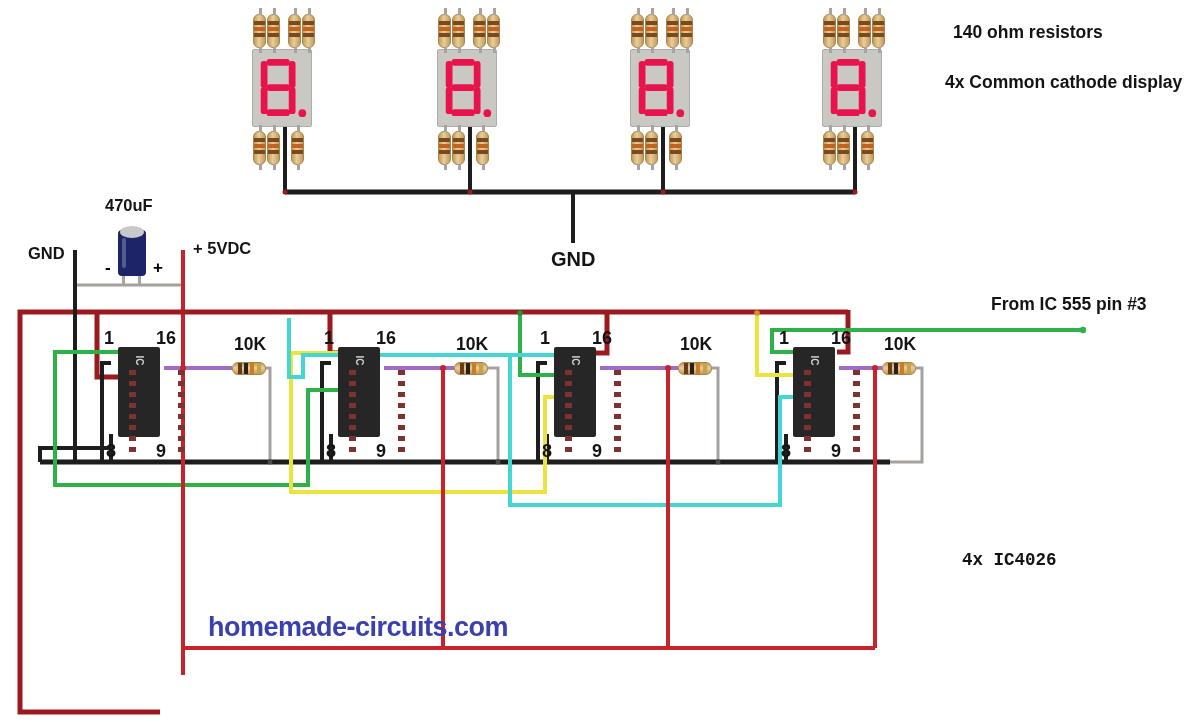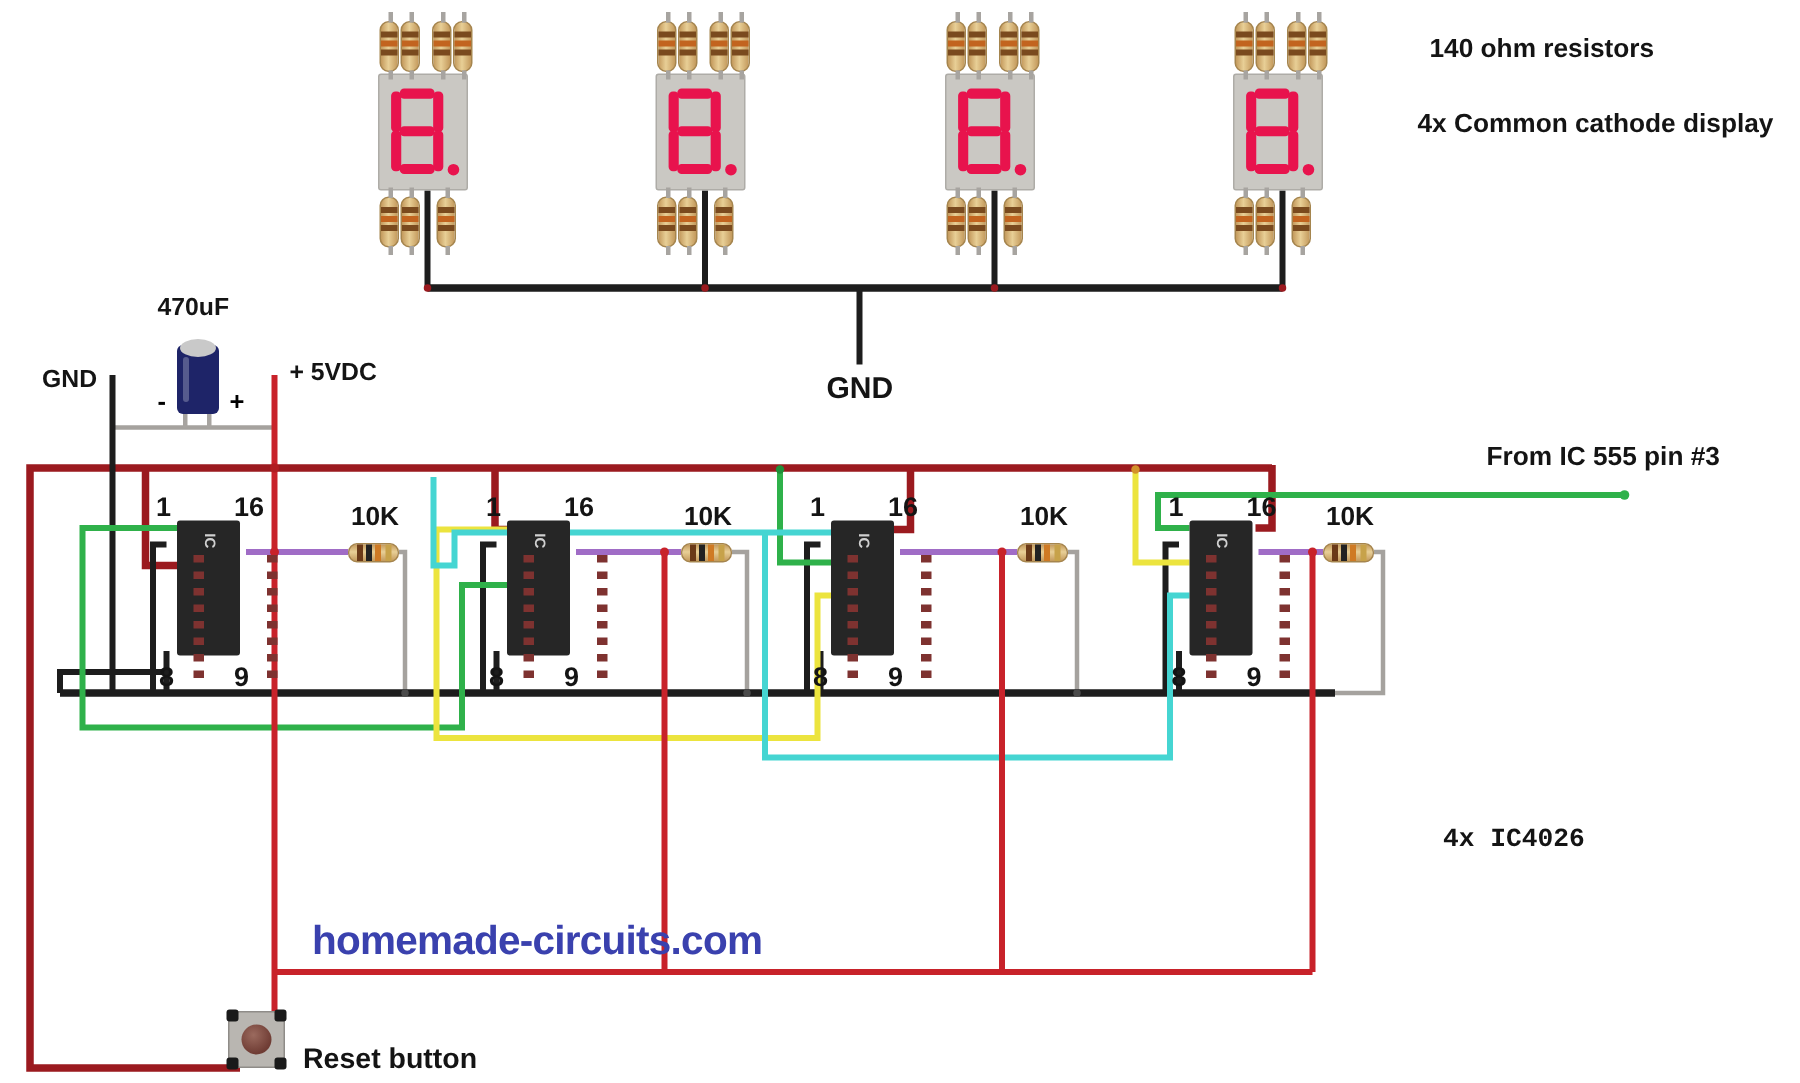--- a/index.html
+++ b/index.html
@@ -573,30 +573,20 @@
 
   <div class="capg">
     <span class="clabel">470uF</span>
     <div class="cbody"></div>
     <span class="cminus">-</span>
     <span class="cplus">+</span>
     <i class="l1"></i>
       <i class="l2"></i>
   </div>
 
-  <div class="btng">
-    <div class="pad">
-      <span class="c c1"></span>
-        <span class="c c2"></span>
-        <span class="c c3"></span>
-        <span class="c c4"></span>
-      <span class="knob"></span>
-    </div>
-    <span class="blabel">Reset button</span>
-  </div>
 
   <span class="lbl lbl-note" style="left:953px;top:22px;">140 ohm resistors</span>
   <span class="lbl lbl-note" style="left:925px;top:72px;margin-left:20px;">4x Common cathode display</span>
   <span class="lbl lbl-small" style="left:28px;top:244px;">GND</span>
   <span class="lbl lbl-small" style="left:193px;top:239px;">+ 5VDC</span>
   <span class="lbl lbl-gndc" style="left:551px;top:248px;">GND</span>
   <span class="lbl lbl-note" style="left:991px;top:294px;">From IC 555 pin #3</span>
   <span class="lbl lbl-note" style="left:962px;top:550px;font-family:Liberation Mono, monospace;">4x IC4026</span>
   <span class="watermark">homemade-circuits.com</span>
 

